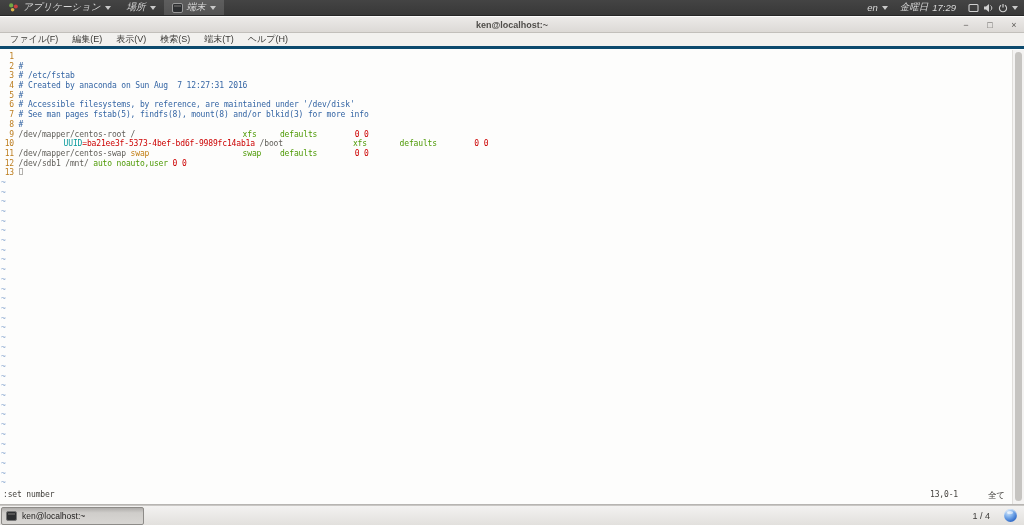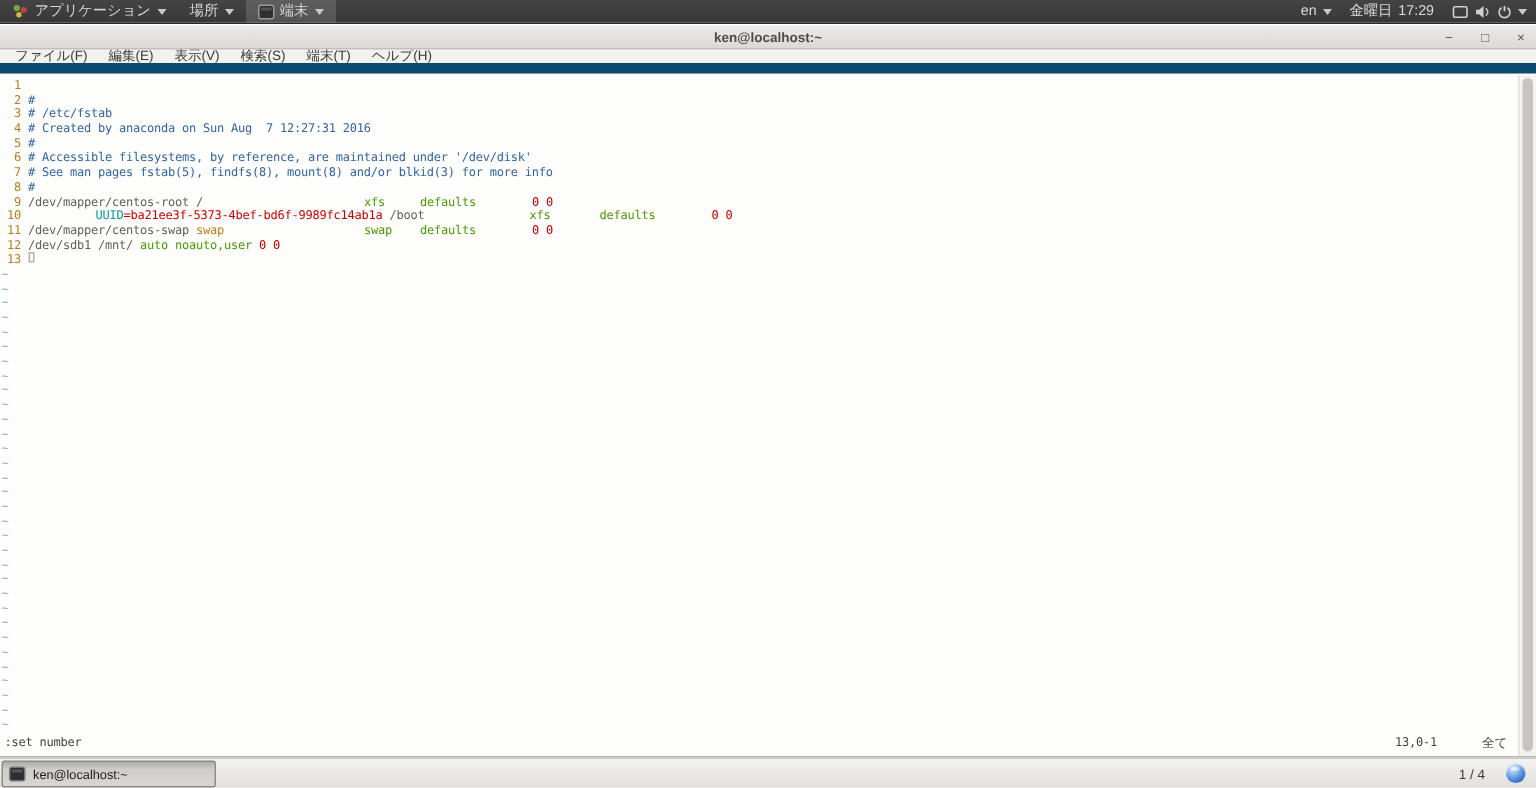--- a/index.html
+++ b/index.html
@@ -4,40 +4,40 @@
 <style>
   * { margin:0; padding:0; box-sizing:border-box; }
   html,body { width:1024px; height:525px; overflow:hidden; background:#fdfdfc;
               font-family:"Liberation Sans", sans-serif; }
 
   
   .top-panel { position:absolute; left:0; top:0; width:1024px; height:16px;
                background:linear-gradient(#444444,#383838); border-bottom:1px solid #262626;
                display:flex; align-items:center; justify-content:space-between;
                color:#d9d9d9; font-size:9.5px; }
-  .panel-left, .panel-right { display:flex; align-items:flex-end; height:100%; }
+  .panel-left, .panel-right { display:flex; align-items:flex-end; height:100%;font-style:italic; }
   .panel-item { display:flex; align-items:center; gap:4px; padding:0 8px; height:100%; cursor:default; }
   .panel-item.active { background:rgba(255,255,255,0.14); }
   .caret-down { width:0; height:0; border-left:3px solid transparent; border-right:3px solid transparent;
                 border-top:4px solid #c9c9c9; display:inline-block; }
   .mini-term { width:11px; height:10px; background:#2d2f31; border:1px solid #9a9a9a; border-radius:2px;
                position:relative; }
   .mini-term:after { content:""; position:absolute; left:1px; top:1px; width:7px; height:2px; background:#555; }
   .panel-right .panel-item { padding:0 6px; }
   .pr-icon { display:flex; align-items:center; }
 
   
   .window { position:absolute; left:0; top:17px; width:1024px; height:488px; background:#fdfdfc;
             border-bottom:1px solid #b7b5b2; }
   .titlebar { height:16px; background:linear-gradient(#eceae8,#dcd9d6); border-bottom:1px solid #c2bfbb;
               display:flex; align-items:center; justify-content:center; position:relative; }
   .title-text { font-size:9px; font-weight:bold; color:#4f4d4a; }
   .win-controls { position:absolute; right:4px; top:0; height:16px; display:flex; align-items:center; gap:12px; }
   .win-btn { font-size:9px; color:#5d5b58; line-height:16px; width:12px; text-align:center; cursor:default; }
-  .menubar { height:16px; background:#f2f1ef; border-bottom:7px solid #0c4a6e;
+  .menubar { height:16px; background:#f2f1ef; border-bottom:3px solid #0c4a6e;
              display:flex; align-items:center; padding-left:3px; }
   .menu-item { font-size:9px; color:#3a3936; padding:0 7px; cursor:default; }
 
   
   .editor { position:absolute; left:0; top:33px; right:0; bottom:0; background:#fdfdfc; overflow:hidden; }
   .vim { font-family:"DejaVu Sans Mono", monospace; font-size:8px; letter-spacing:-0.15px;
          color:#615f5a; padding-top:2px; }
   .vrow { height:9.69px; line-height:9.69px; white-space:pre; }
   .lnum { display:inline-block; width:14px; margin-right:4.6px; text-align:right; color:#bc7d1e; }
   .tilde { color:#8aa8d0; padding-left:1px; }

